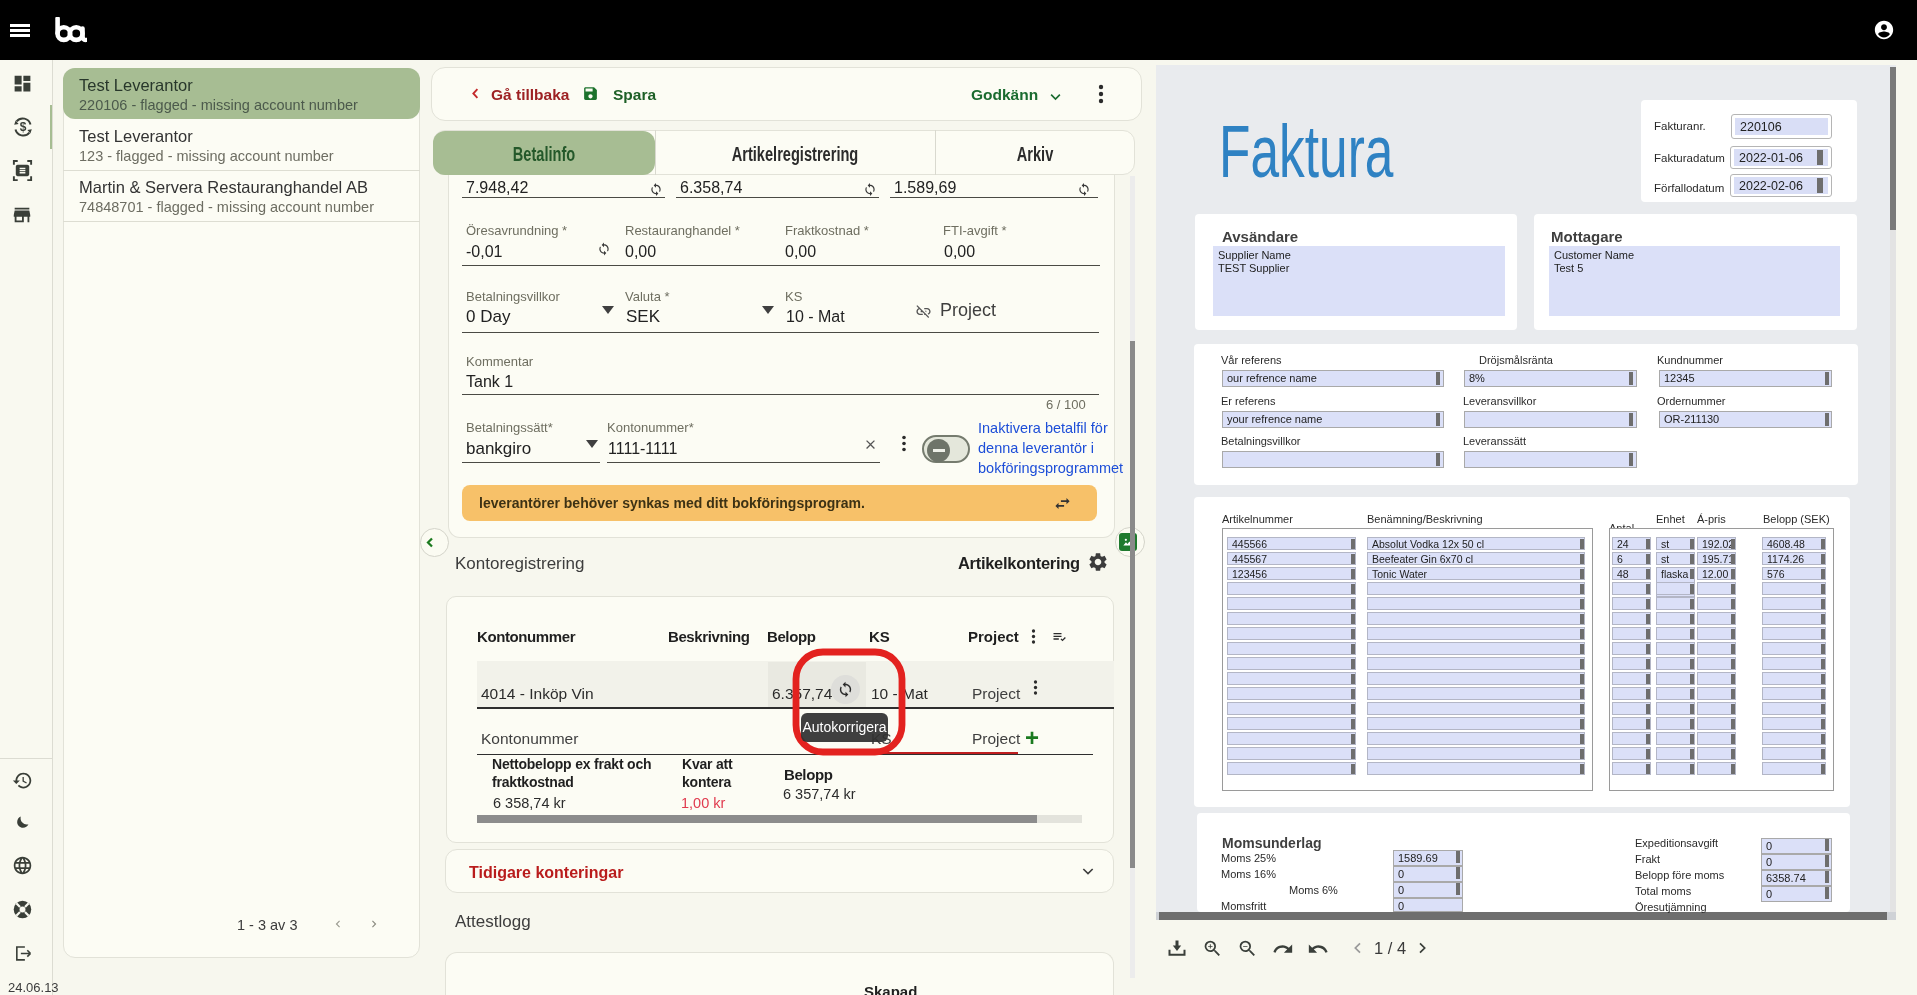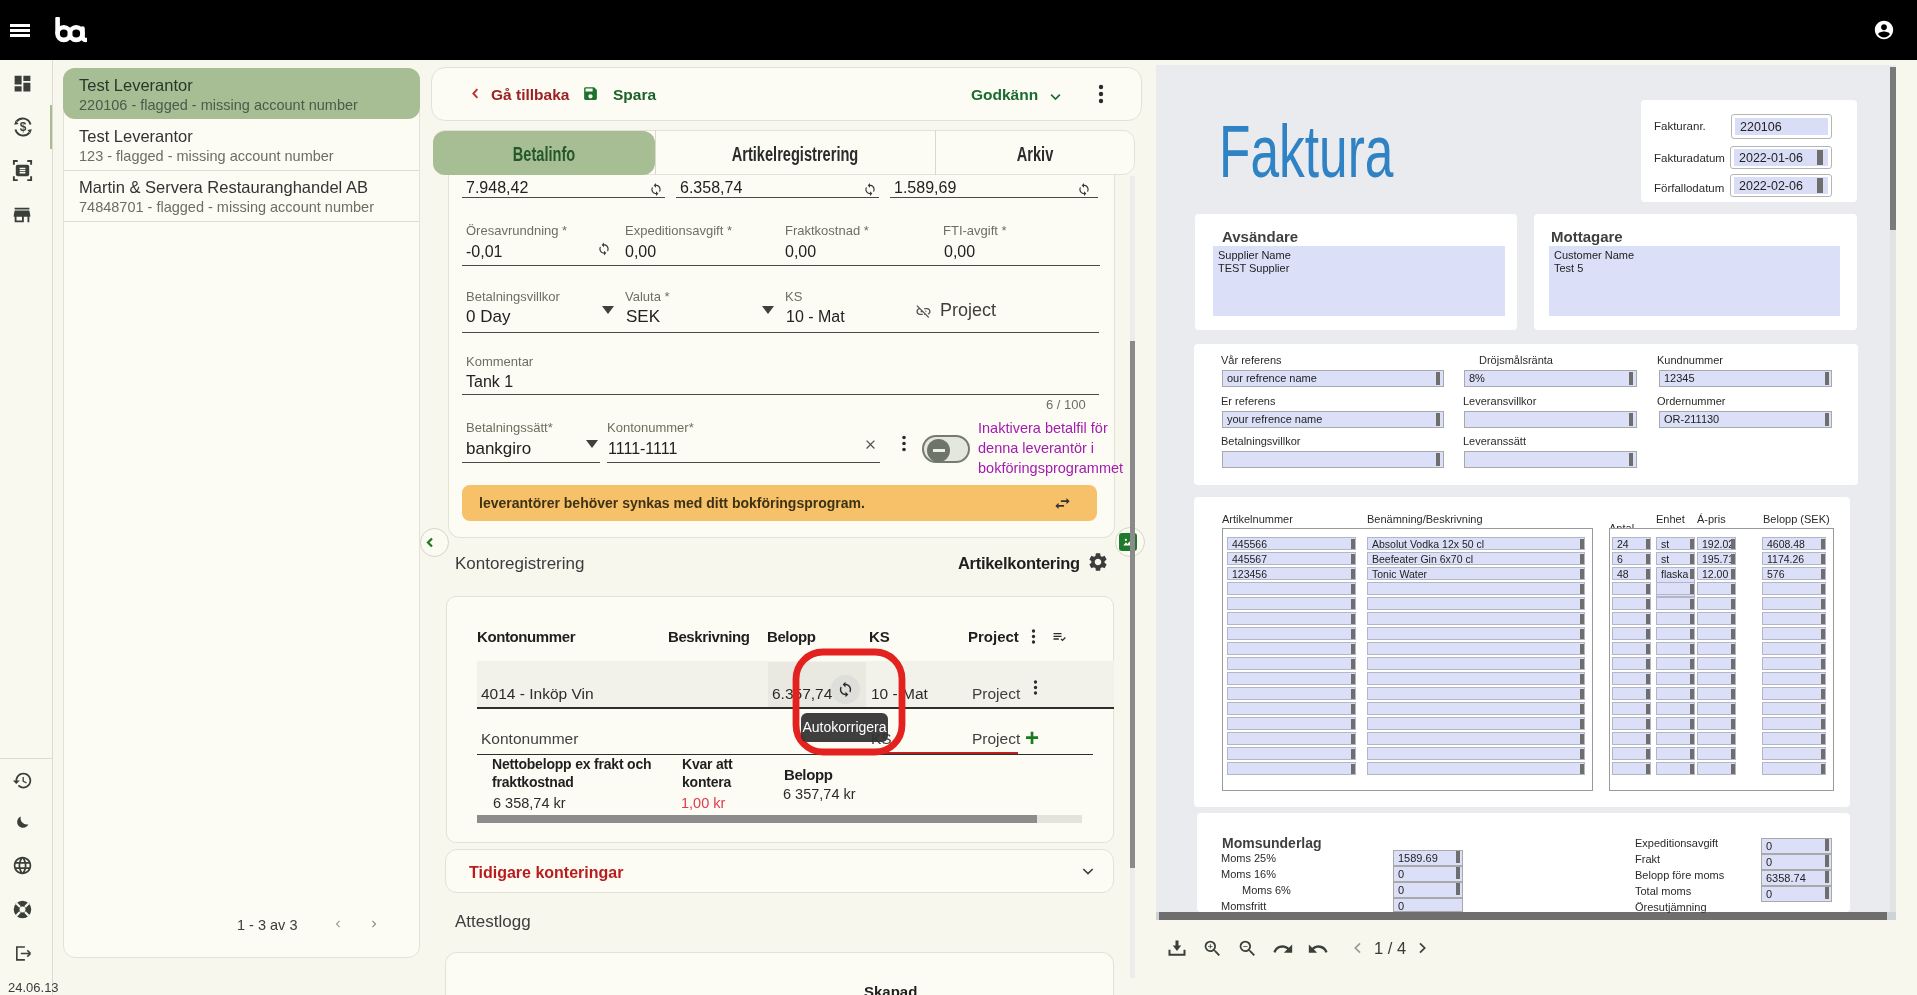--- a/index.html
+++ b/index.html
@@ -138,21 +138,21 @@
     <path fill="#3a3a3a" d="M12 4V1L8 5l4 4V6c3.31 0 6 2.69 6 6 0 1.01-.25 1.97-.69 2.8l1.46 1.46C19.54 15.03 20 13.57 20 12c0-4.42-3.58-8-8-8zm0 14c-3.31 0-6-2.69-6-6 0-1.01.25-1.97.69-2.8L5.23 7.74C4.46 8.97 4 10.43 4 12c0 4.42 3.58 8 8 8v3l4-4-4-4v3z"></path>
   </svg>
 <svg class="abs" style="left:863px;top:182px" width="14" height="15" viewBox="0 0 24 24">
     <path fill="#3a3a3a" d="M12 4V1L8 5l4 4V6c3.31 0 6 2.69 6 6 0 1.01-.25 1.97-.69 2.8l1.46 1.46C19.54 15.03 20 13.57 20 12c0-4.42-3.58-8-8-8zm0 14c-3.31 0-6-2.69-6-6 0-1.01.25-1.97.69-2.8L5.23 7.74C4.46 8.97 4 10.43 4 12c0 4.42 3.58 8 8 8v3l4-4-4-4v3z"></path>
   </svg>
 <svg class="abs" style="left:1077px;top:182px" width="14" height="15" viewBox="0 0 24 24">
     <path fill="#3a3a3a" d="M12 4V1L8 5l4 4V6c3.31 0 6 2.69 6 6 0 1.01-.25 1.97-.69 2.8l1.46 1.46C19.54 15.03 20 13.57 20 12c0-4.42-3.58-8-8-8zm0 14c-3.31 0-6-2.69-6-6 0-1.01.25-1.97.69-2.8L5.23 7.74C4.46 8.97 4 10.43 4 12c0 4.42 3.58 8 8 8v3l4-4-4-4v3z"></path>
   </svg>
 
 <div class="lbl" style="left:466px;top:223px;">Öresavrundning *</div>
-<div class="lbl" style="left:625px;top:223px;">Expeditionsavgift *</div>
+<div class="lbl" style="left:625px;top:223px;">Restauranghandel *</div>
 <div class="lbl" style="left:785px;top:223px;">Fraktkostnad *</div>
 <div class="lbl" style="left:943px;top:223px;">FTI-avgift *</div>
 <div class="val" style="left:466px;top:243px;">-0,01</div>
 <div class="val" style="left:625px;top:243px;">0,00</div>
 <div class="val" style="left:785px;top:243px;">0,00</div>
 <div class="val" style="left:944px;top:243px;">0,00</div>
 <svg class="abs" style="left:597px;top:242px" width="14" height="14" viewBox="0 0 24 24">
     <path fill="#3a3a3a" d="M12 4V1L8 5l4 4V6c3.31 0 6 2.69 6 6 0 1.01-.25 1.97-.69 2.8l1.46 1.46C19.54 15.03 20 13.57 20 12c0-4.42-3.58-8-8-8zm0 14c-3.31 0-6-2.69-6-6 0-1.01.25-1.97.69-2.8L5.23 7.74C4.46 8.97 4 10.43 4 12c0 4.42 3.58 8 8 8v3l4-4-4-4v3z"></path>
   </svg>
 <div class="uline" style="left:462px;top:265px;width:638px;"></div>
@@ -196,21 +196,21 @@
       <circle cx="7" cy="10" r="2.1"></circle>
       <circle cx="7" cy="17" r="2.1"></circle>
     </g>
   </svg>
 <div class="uline" style="left:462px;top:462px;width:138px;"></div>
 <div class="uline" style="left:607px;top:462px;width:273px;"></div>
 
 <div class="abs" style="left:922px;top:435px;width:48px;height:28px;background:#e4e7db;border:2px solid #757b6e;border-radius:16px;"></div>
 <div class="abs" style="left:927px;top:439px;width:23px;height:23px;background:#6e7469;border-radius:50%;"></div>
 <div class="abs" style="left:932.5px;top:449px;width:12px;height:2.6px;background:#eef0e8;"></div>
-<div class="abs" style="left:978px;top:418px;font-size:14.5px;color:#a21caf;line-height:20px;">Inaktivera betalfil för<br>denna leverantör i<br>bokföringsprogrammet</div>
+<div class="abs" style="left:978px;top:418px;font-size:14.5px;color:#1d4ed8;line-height:20px;">Inaktivera betalfil för<br>denna leverantör i<br>bokföringsprogrammet</div>
 
 <div class="abs" style="left:462px;top:485px;width:635px;height:36px;background:#f7c169;border-radius:8px;"></div>
 <div class="abs" style="left:479px;top:495px;font-size:14px;font-weight:bold;color:#3d3214;">leverantörer behöver synkas med ditt bokföringsprogram.</div>
 <svg class="abs" style="left:1053px;top:494px" width="19" height="19" viewBox="0 0 24 24">
     <path fill="#333" d="M6.99 11 3 15l3.99 4v-3H14v-2H6.99v-3zM21 9l-3.99-4v3H10v2h7.01v3L21 9z"></path>
   </svg>
 
 <div class="abs" style="left:420px;top:528px;width:29px;height:29px;background:#fbfbf2;border:1px solid #d4d4ca;border-radius:50%;"></div>
 <svg class="abs" style="left:424px;top:534px" width="12" height="17" viewBox="0 0 24 24">
     <path fill="none" stroke="#1b7a1f" stroke-width="4.5" d="M16 4 8 12l8 8"></path>
@@ -581,21 +581,21 @@
     <div class="pin" style="left:1697px;top:762px;width:39px;height:13px;line-height:11px;font-size:10.5px;border-color:#b3b6c6;"></div>
     <div class="handle" style="left:1731px;top:763.5px;height:10px;"></div>
     <div class="pin" style="left:1762px;top:762px;width:64px;height:13px;line-height:11px;font-size:10.5px;border-color:#b3b6c6;"></div>
     <div class="handle" style="left:1821px;top:763.5px;height:10px;"></div>
   </div>
 
 <div class="pcard" style="left:1197px;top:813px;width:653px;height:99px;"></div>
 <div class="abs" style="left:1222px;top:835px;font-size:14px;font-weight:bold;color:#3f3f3f;">Momsunderlag</div>
 <div class="plbl" style="left:1221px;top:852px;">Moms 25%</div>
 <div class="plbl" style="left:1221px;top:868px;">Moms 16%</div>
-<div class="plbl" style="left:1242px;top:884px;">Moms 6%</div>
+<div class="plbl" style="left:1289px;top:884px;">Moms 6%</div>
 <div class="plbl" style="left:1221px;top:900px;">Momsfritt</div>
 <div class="pin" style="left:1393px;top:850px;width:70px;height:16px;">1589.69</div>
 <div class="handle" style="left:1456px;top:851px;height:12px;"></div>
 <div class="pin" style="left:1393px;top:866px;width:70px;height:16px;">0</div>
 <div class="handle" style="left:1456px;top:867px;height:12px;"></div>
 <div class="pin" style="left:1393px;top:882px;width:70px;height:16px;">0</div>
 <div class="handle" style="left:1456px;top:883px;height:12px;"></div>
 <div class="pin" style="left:1393px;top:898px;width:70px;height:14px;">0</div>
 <div class="plbl" style="left:1635px;top:837px;">Expeditionsavgift</div>
 <div class="plbl" style="left:1635px;top:853px;">Frakt</div>

